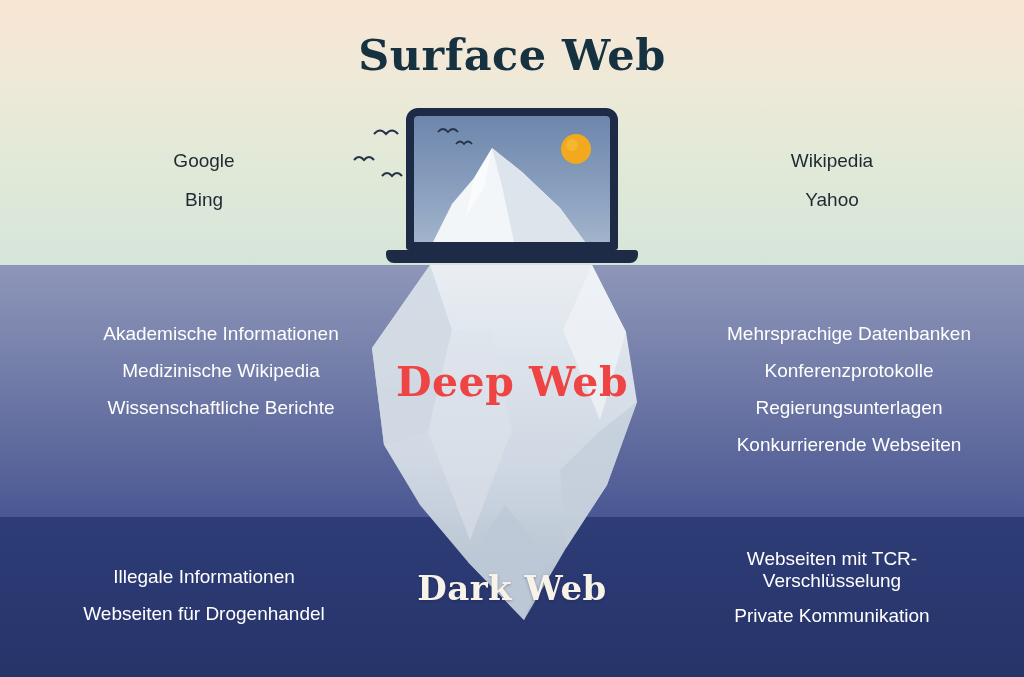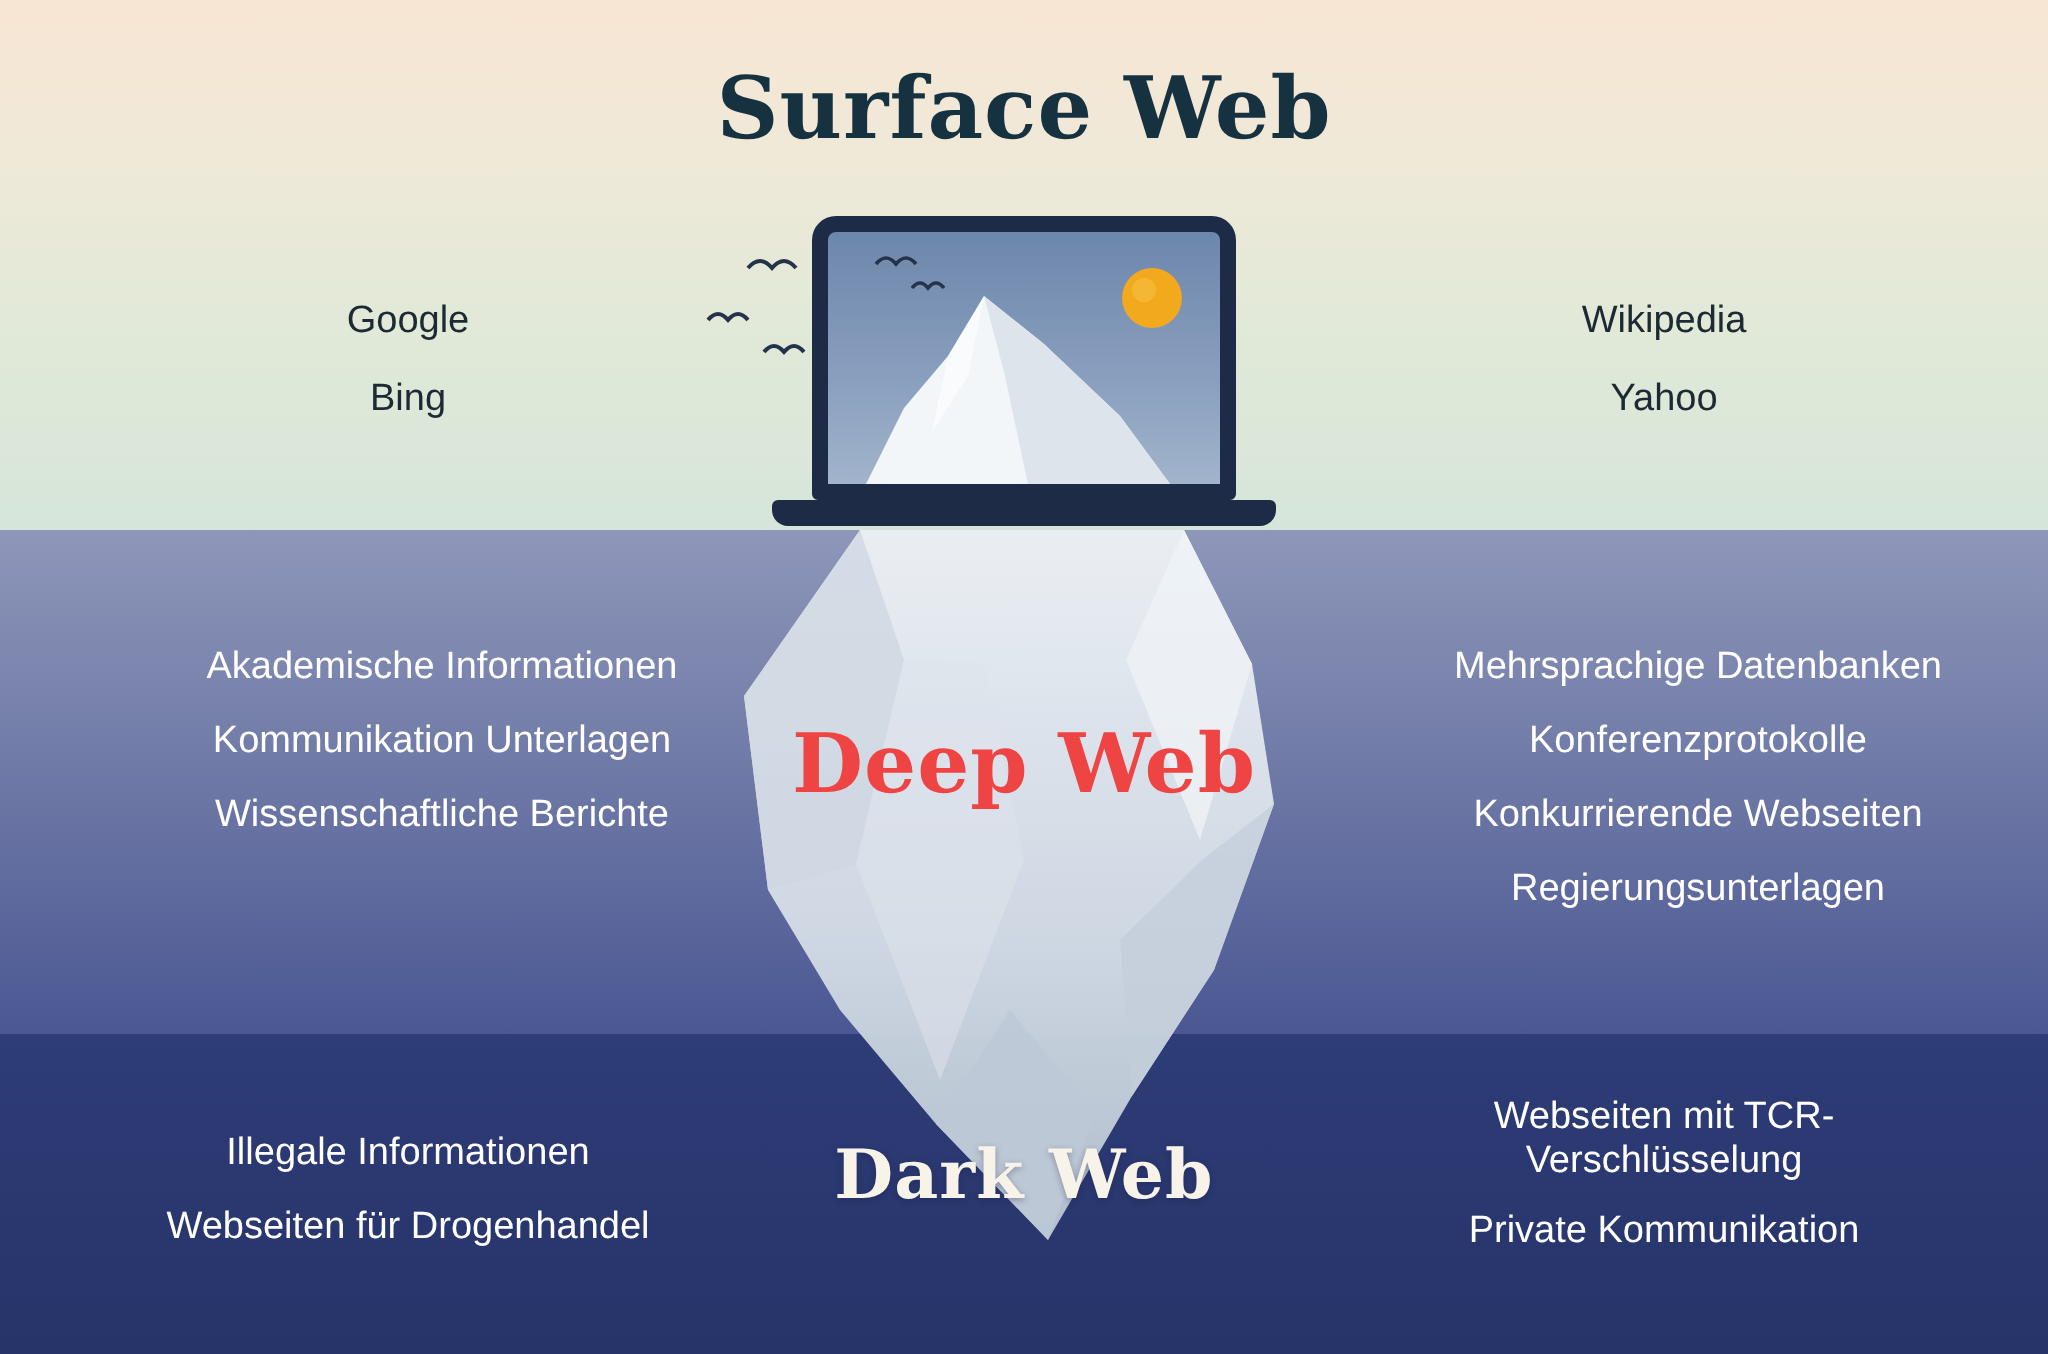--- a/index.html
+++ b/index.html
@@ -109,28 +109,28 @@
   </div>
   <div class="col col-right surface-labels">
     <div class="item">Wikipedia</div>
     <div class="item">Yahoo</div>
   </div>
 
   <div class="title title-deep">Deep Web</div>
 
   <div class="col col-left deep-labels">
     <div class="item">Akademische Informationen</div>
-    <div class="item">Kommunikation Unterlagen</div>
+    <div class="item">Medizinische Wikipedia</div>
     <div class="item">Wissenschaftliche Berichte</div>
   </div>
   <div class="col col-right deep-labels">
     <div class="item">Mehrsprachige Datenbanken</div>
     <div class="item">Konferenzprotokolle</div>
+    <div class="item">Regierungsunterlagen</div>
     <div class="item">Konkurrierende Webseiten</div>
-    <div class="item">Regierungsunterlagen</div>
   </div>
 
   <div class="title title-dark">Dark Web</div>
 
   <div class="col col-left dark-labels dark-left">
     <div class="item">Illegale Informationen</div>
     <div class="item">Webseiten für Drogenhandel</div>
   </div>
   <div class="col col-right dark-labels dark-right">
     <div class="item wrap-narrow">Webseiten mit TCR-Verschlüsselung</div>

